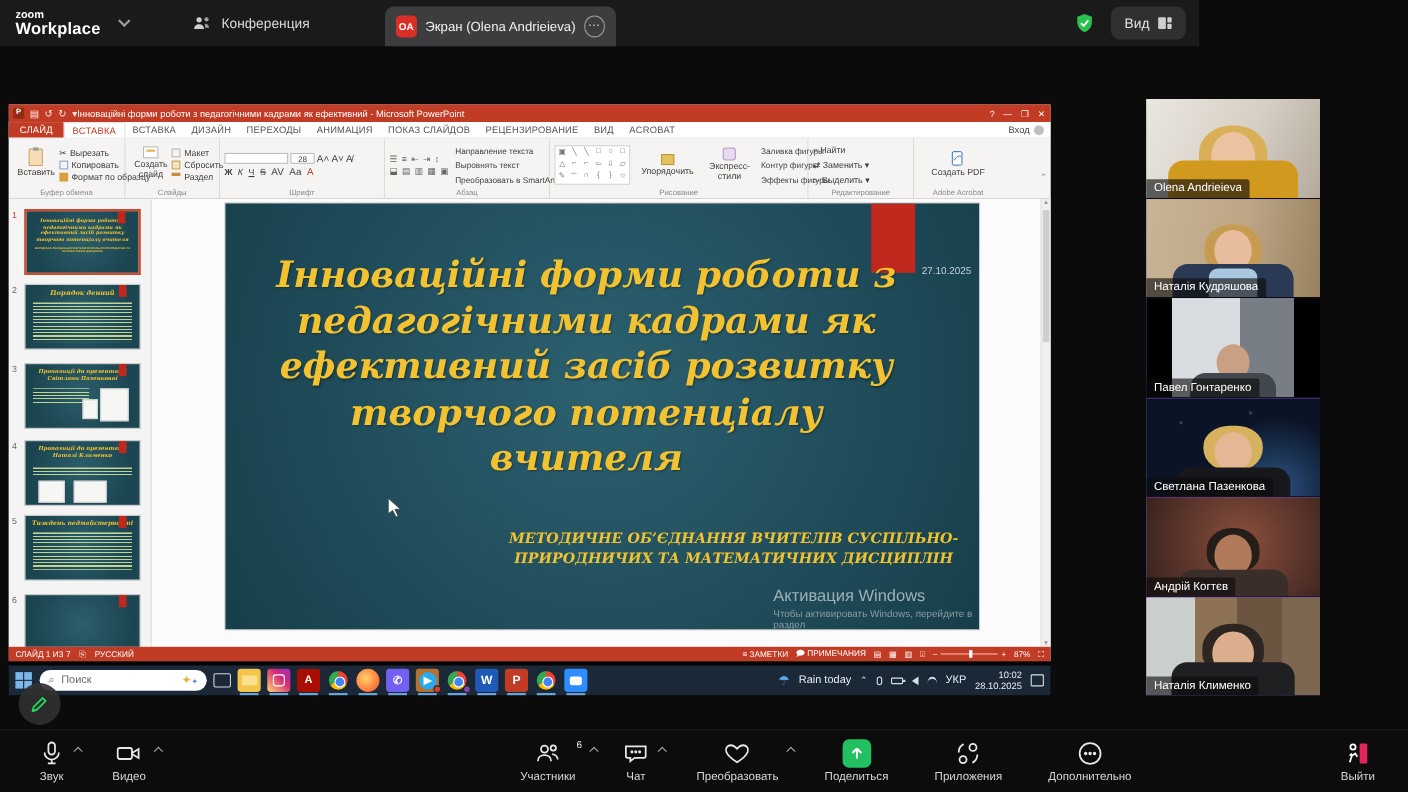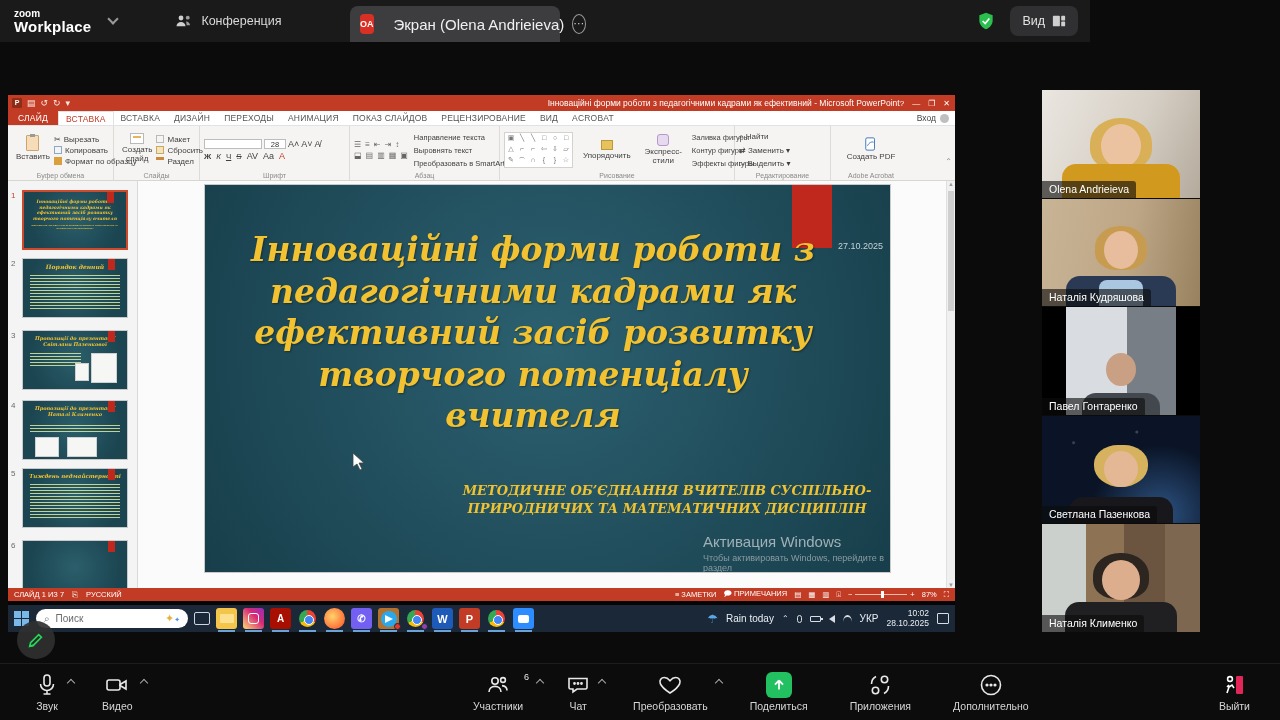--- a/index.html
+++ b/index.html
@@ -13,39 +13,39 @@
   .brand { margin-left:14px; color:#fff; line-height:1; cursor:default; }
   .brand .b1 { font-size:10px; font-weight:bold; }
   .brand .b2 { font-size:15px; font-weight:bold; letter-spacing:.2px; }
   .chev-down { width:8px; height:8px; border-left:2px solid #9a9a9a; border-bottom:2px solid #9a9a9a;
     transform:rotate(-45deg); margin:0 0 4px 18px; }
   .meet-tab { display:flex; align-items:center; gap:8px; margin-left:58px; color:#d9d9d9; font-size:12.5px; }
   .screen-tab { position:absolute; left:350px; top:6px; height:36px; width:210px; background:#3d3d40;
     border-radius:8px 8px 0 0; display:flex; align-items:center; padding:0 10px; gap:8px; }
   .oa-badge { width:20px; height:20px; border-radius:4px; background:#d93025; color:#fff; font-size:9px;
     font-weight:bold; display:flex; align-items:center; justify-content:center; }
-  .screen-tab .lbl { color:#f0f0f0; font-size:15px; white-space:nowrap;margin-left:12px; }
+  .screen-tab .lbl { color:#f0f0f0; font-size:12px; white-space:nowrap; }
   .tab-menu { margin-left:auto; width:20px; height:20px; border:1.5px solid #9a9a9a; border-radius:50%;
     color:#cfcfcf; font-size:11px; line-height:16px; text-align:center; letter-spacing:1px; }
   .top-right { position:absolute; right:12px; top:5px; height:32px; display:flex; align-items:center; gap:14px; }
   .view-pill { background:#303032; border-radius:8px; height:30px; display:flex; align-items:center;
     gap:7px; padding:0 12px; color:#e3e3e3; font-size:12.5px; }
 
   
   .desktop { position:absolute; left:8px; top:95px; width:947px; height:537px; background:#050505; }
 
   
   .ppt { position:absolute; left:0; top:0; width:947px; height:506px; background:#fff; }
   .ppt-titlebar { position:absolute; left:0; top:0; right:0; height:16px; background:#c13b25;
     display:flex; align-items:center; color:#fde8e2; }
   .qat { display:flex; align-items:center; gap:5px; margin-left:4px; font-size:9px; }
   .qat span { line-height:10px; }
   .ppt-logo { width:10px; height:10px; background:#8f2c16; color:#fff; font-size:7px; font-weight:bold;
     text-align:center; line-height:10px; border-radius:1px; }
-  .ppt-title { flex:1; text-align:right; font-size:8.5px; color:#fff; white-space:nowrap; overflow:hidden; }
+  .ppt-title { flex:1; text-align:left; font-size:8.5px; color:#fff; white-space:nowrap; overflow:hidden; }
   .win-ctrls { display:flex; gap:8px; margin-right:5px; font-size:8px; color:#fff; }
   .ppt-tabs { position:absolute; left:0; top:16px; right:0; height:15px; background:#fff;
     display:flex; align-items:center; font-size:8.5px; color:#555; border-bottom:1px solid #e2e2e2; }
   .ppt-tabs .tab { padding:0 7px; height:100%; display:flex; align-items:center; letter-spacing:.2px; }
   .ppt-tabs .tab.file { background:#c13b25; color:#fff; padding:0 10px; }
   .ppt-tabs .tab.active { color:#c13b25; border:1px solid #e2e2e2; border-bottom:none; background:#fff; }
   .signin { margin-left:auto; margin-right:6px; display:flex; gap:4px; align-items:center; color:#444; font-size:8.5px; }
   .signin .avatar { width:9px; height:9px; border-radius:50%; background:#bfbfbf; }
 
   .ribbon { position:absolute; left:0; top:31px; right:0; height:55px; background:#f5f4f2;
@@ -641,20 +641,29 @@
     </div>
     <div class="vt vt4">
       <div class="bg"></div>
       <div class="fig">
           <div class="hair"></div>
           <div class="head"></div>
           <div class="torso"></div>
         </div>
       <div class="vname">Светлана Пазенкова</div>
     </div>
+    <div class="vt vt5">
+      <div class="bg"></div>
+      <div class="fig">
+          <div class="hair"></div>
+          <div class="head"></div>
+          <div class="torso"></div>
+        </div>
+      <div class="vname">Андрій Когтєв</div>
+    </div>
     <div class="vt vt6">
       <div class="bg"></div>
       <div class="fig">
           <div class="hair"></div>
           <div class="head"></div>
           <div class="torso"></div>
         </div>
       <div class="vname">Наталія Клименко</div>
     </div>
   </div>

